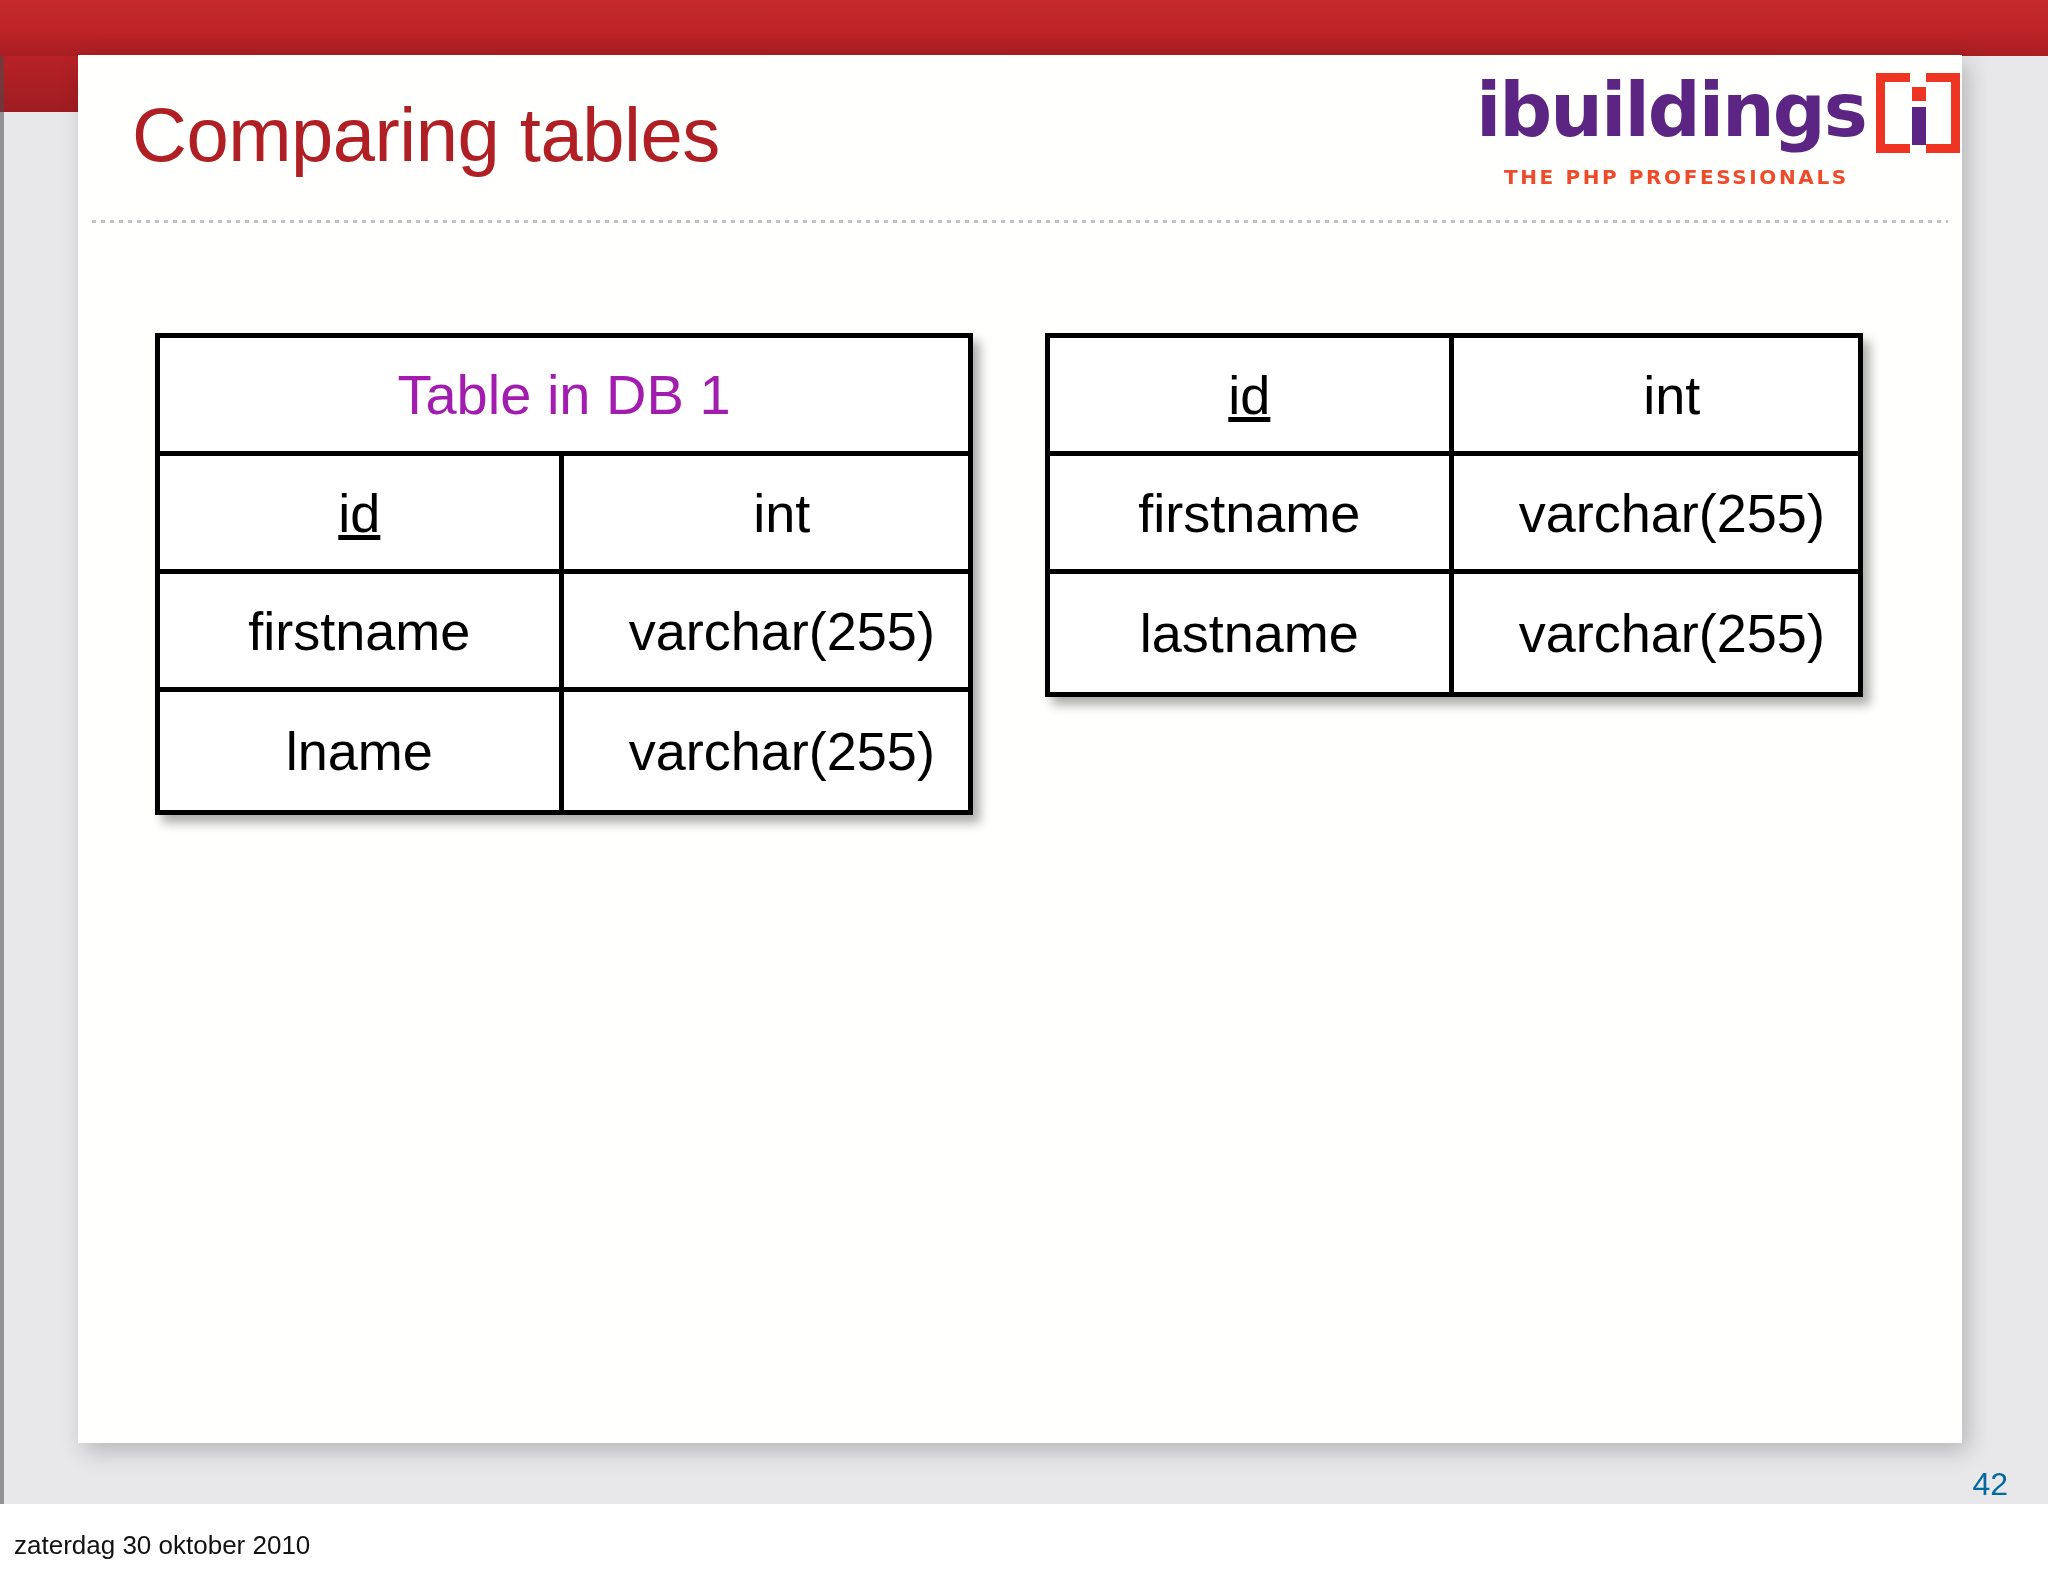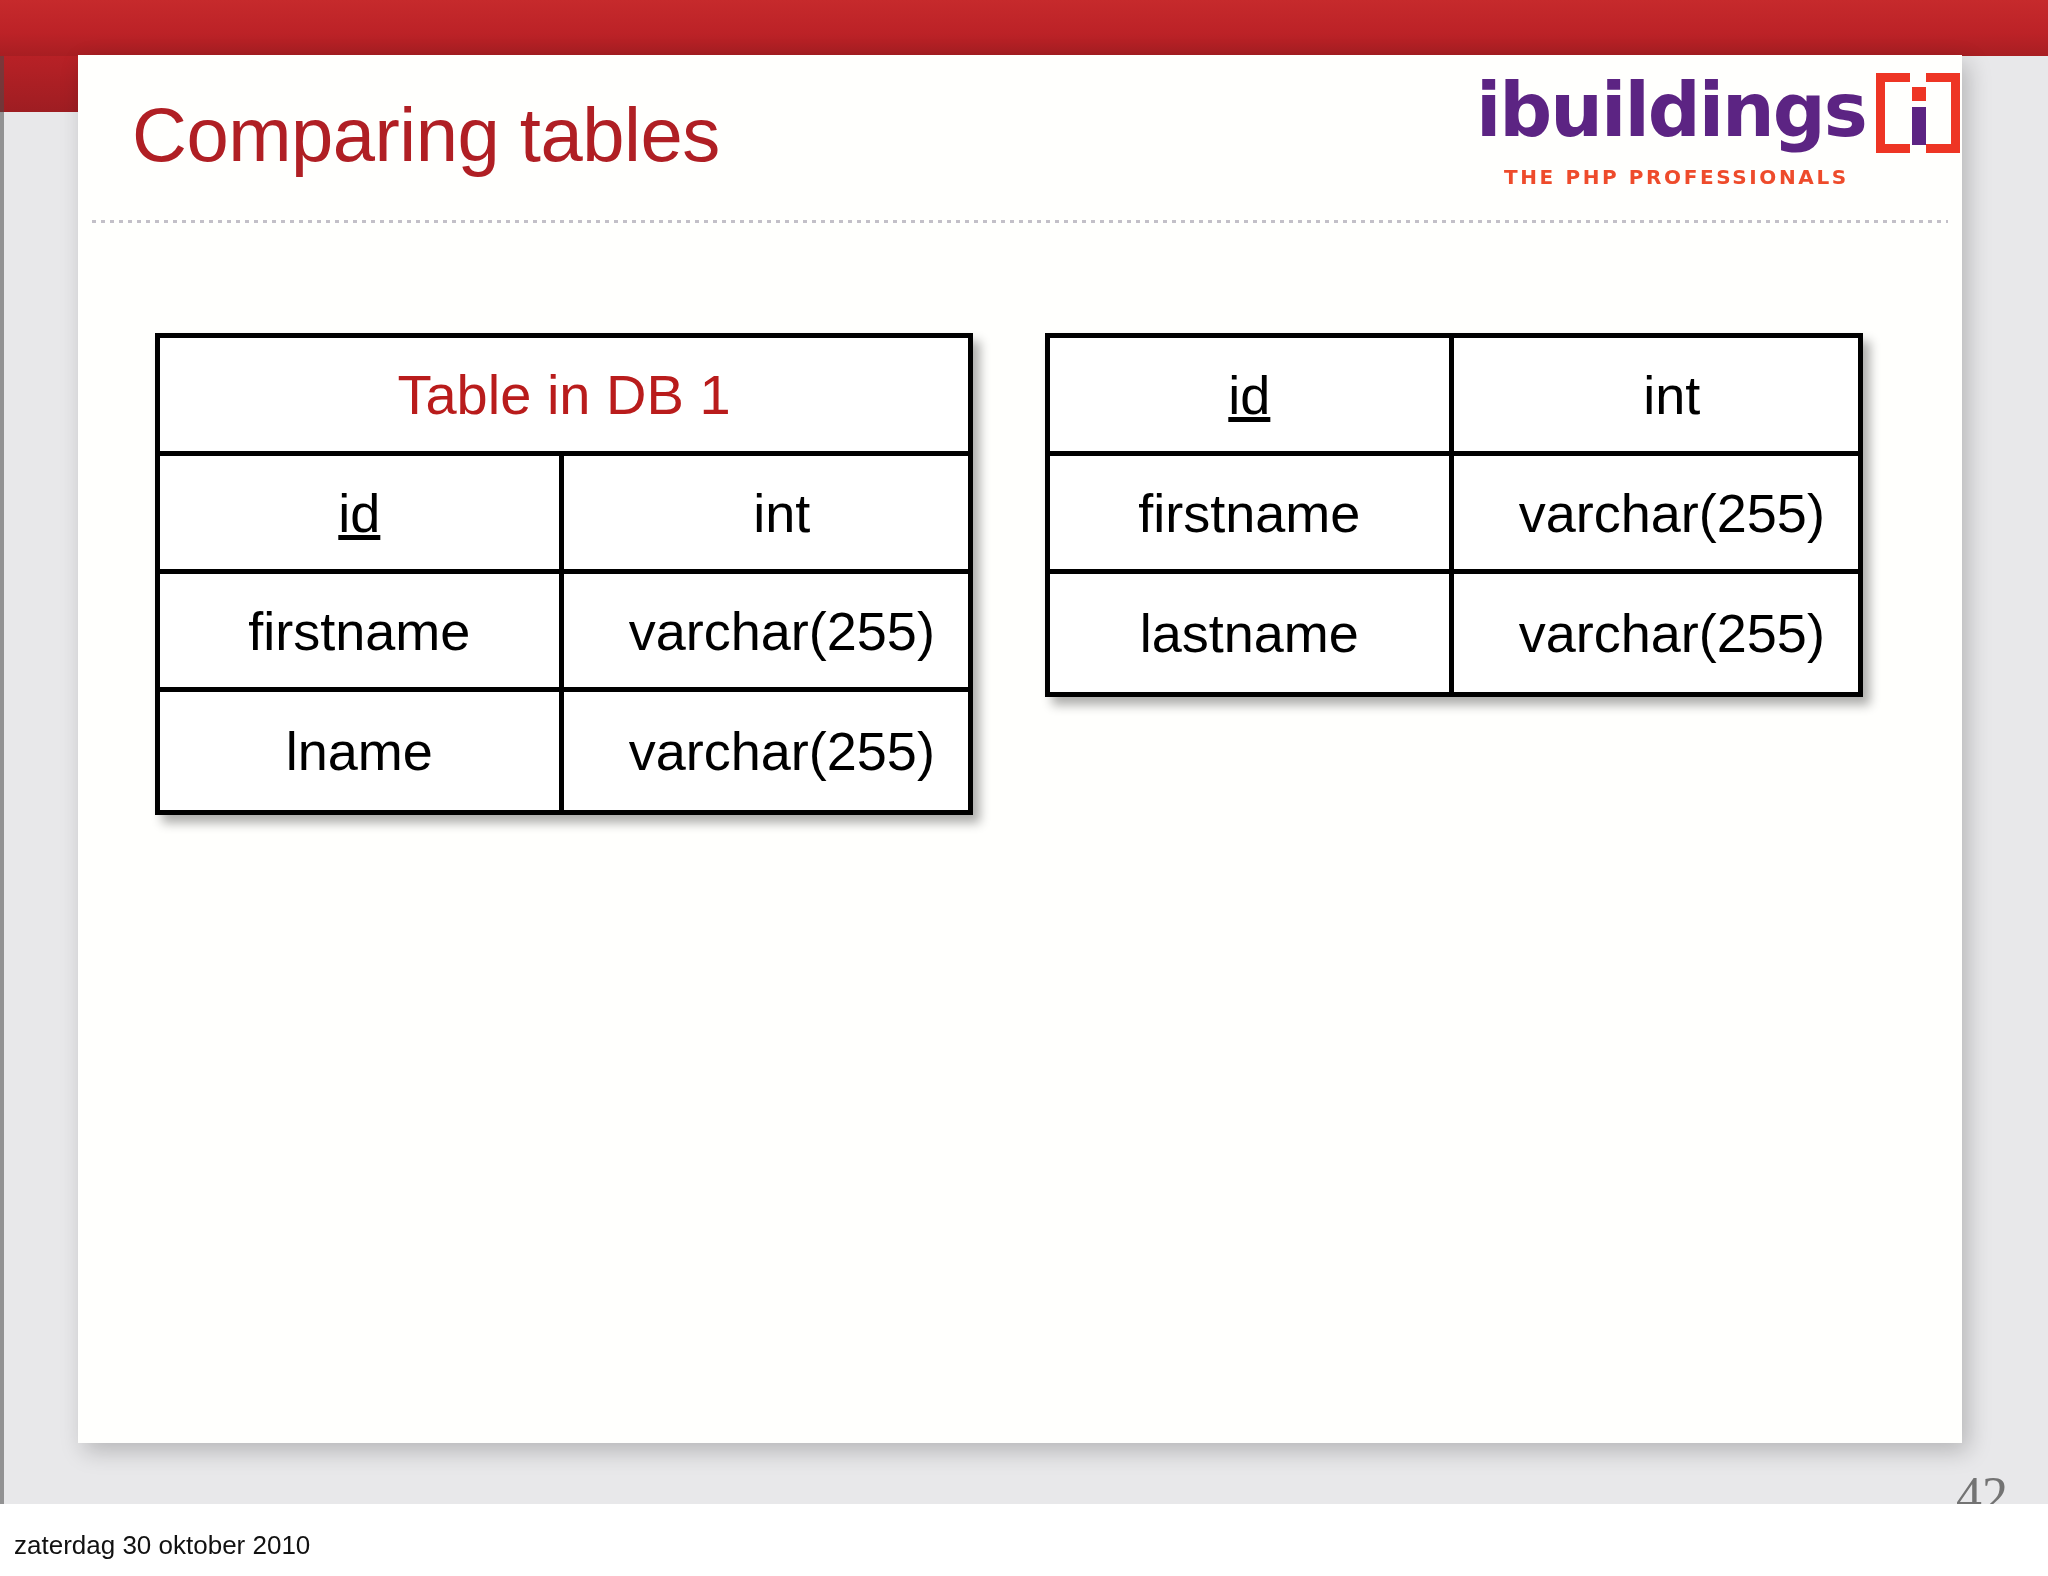--- a/index.html
+++ b/index.html
@@ -182,21 +182,21 @@
   .schema-table.table-left  { left: 77px;  width: 818px; }
   .schema-table.table-right { left: 967px; width: 818px; }
 
   .tbl-caption {
     height: 118px;
     border-bottom: 5px solid #000;
     display: flex;
     align-items: center;
     justify-content: center;
     font-size: 56px;
-    color: #b91c1c;
+    color: #a21caf;
     box-sizing: border-box;
   }
 
   .tbl-row {
     display: flex;
     height: 118px;
     border-bottom: 5px solid #000;
     box-sizing: border-box;
     gap: 32px;
   }
@@ -217,23 +217,23 @@
   .cell-type {
     width: 48%;
   }
   .pk { text-decoration: underline; }
 
   
   .page-number {
     position: absolute;
     right: 40px;
     top: 1466px;
-    font-size: 52px;
-    color: #737373;
-    font-family: Liberation Serif, serif;
+    font-size: 32px;
+    color: #0369a1;
+    font-family: Liberation Sans, sans-serif;
   }
 
   .date-footer {
     position: absolute;
     left: 14px;
     top: 1530px;
     font-size: 26px;
     color: #111;
     font-family: "Liberation Sans", sans-serif;
   }

